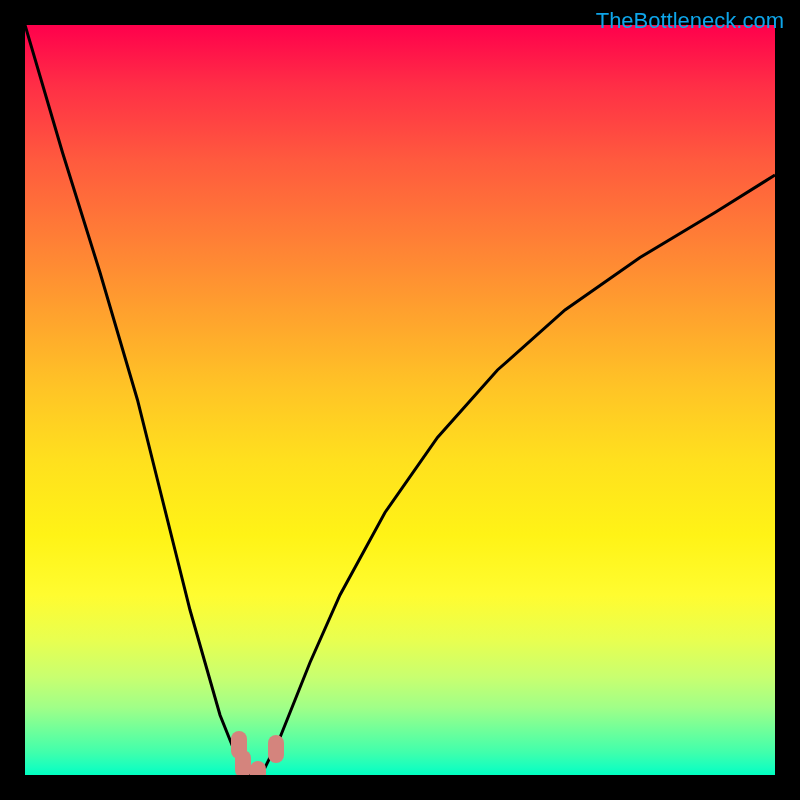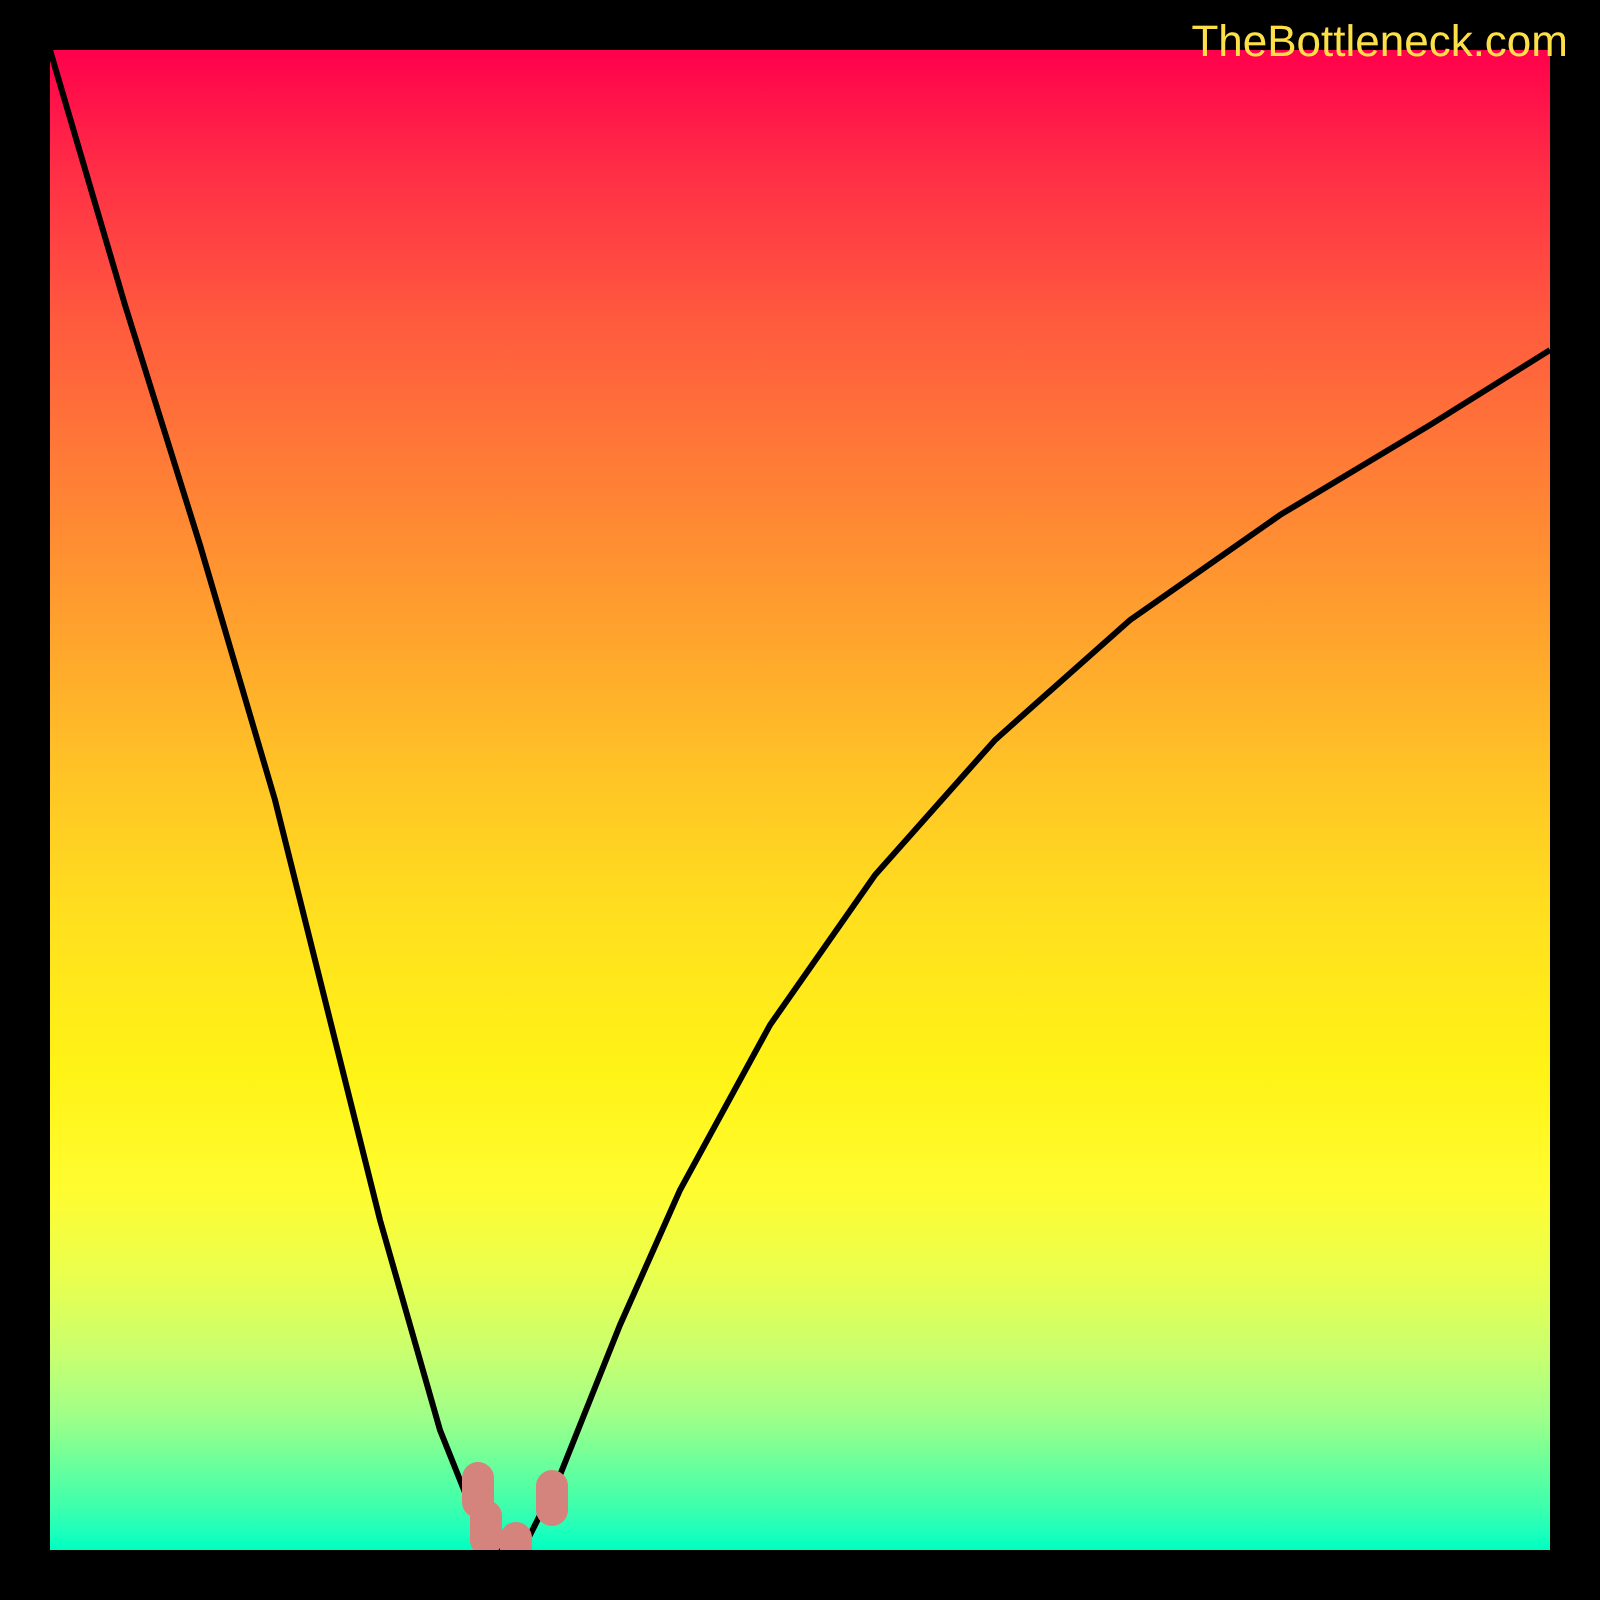--- a/index.html
+++ b/index.html
@@ -7,21 +7,21 @@
     width: 800px;
     height: 800px;
     background: #000;
     position: relative;
     font-family: Arial, Helvetica, sans-serif;
   }
   .watermark {
     position: absolute;
     top: 8px;
     right: 16px;
-    color: #fde047;
+    color: #0ea5e9;
     font-size: 22px;
     font-weight: 400;
     z-index: 10;
   }
   .plot-area {
     position: absolute;
     left: 25px;
     top: 25px;
     width: 750px;
     height: 750px;

